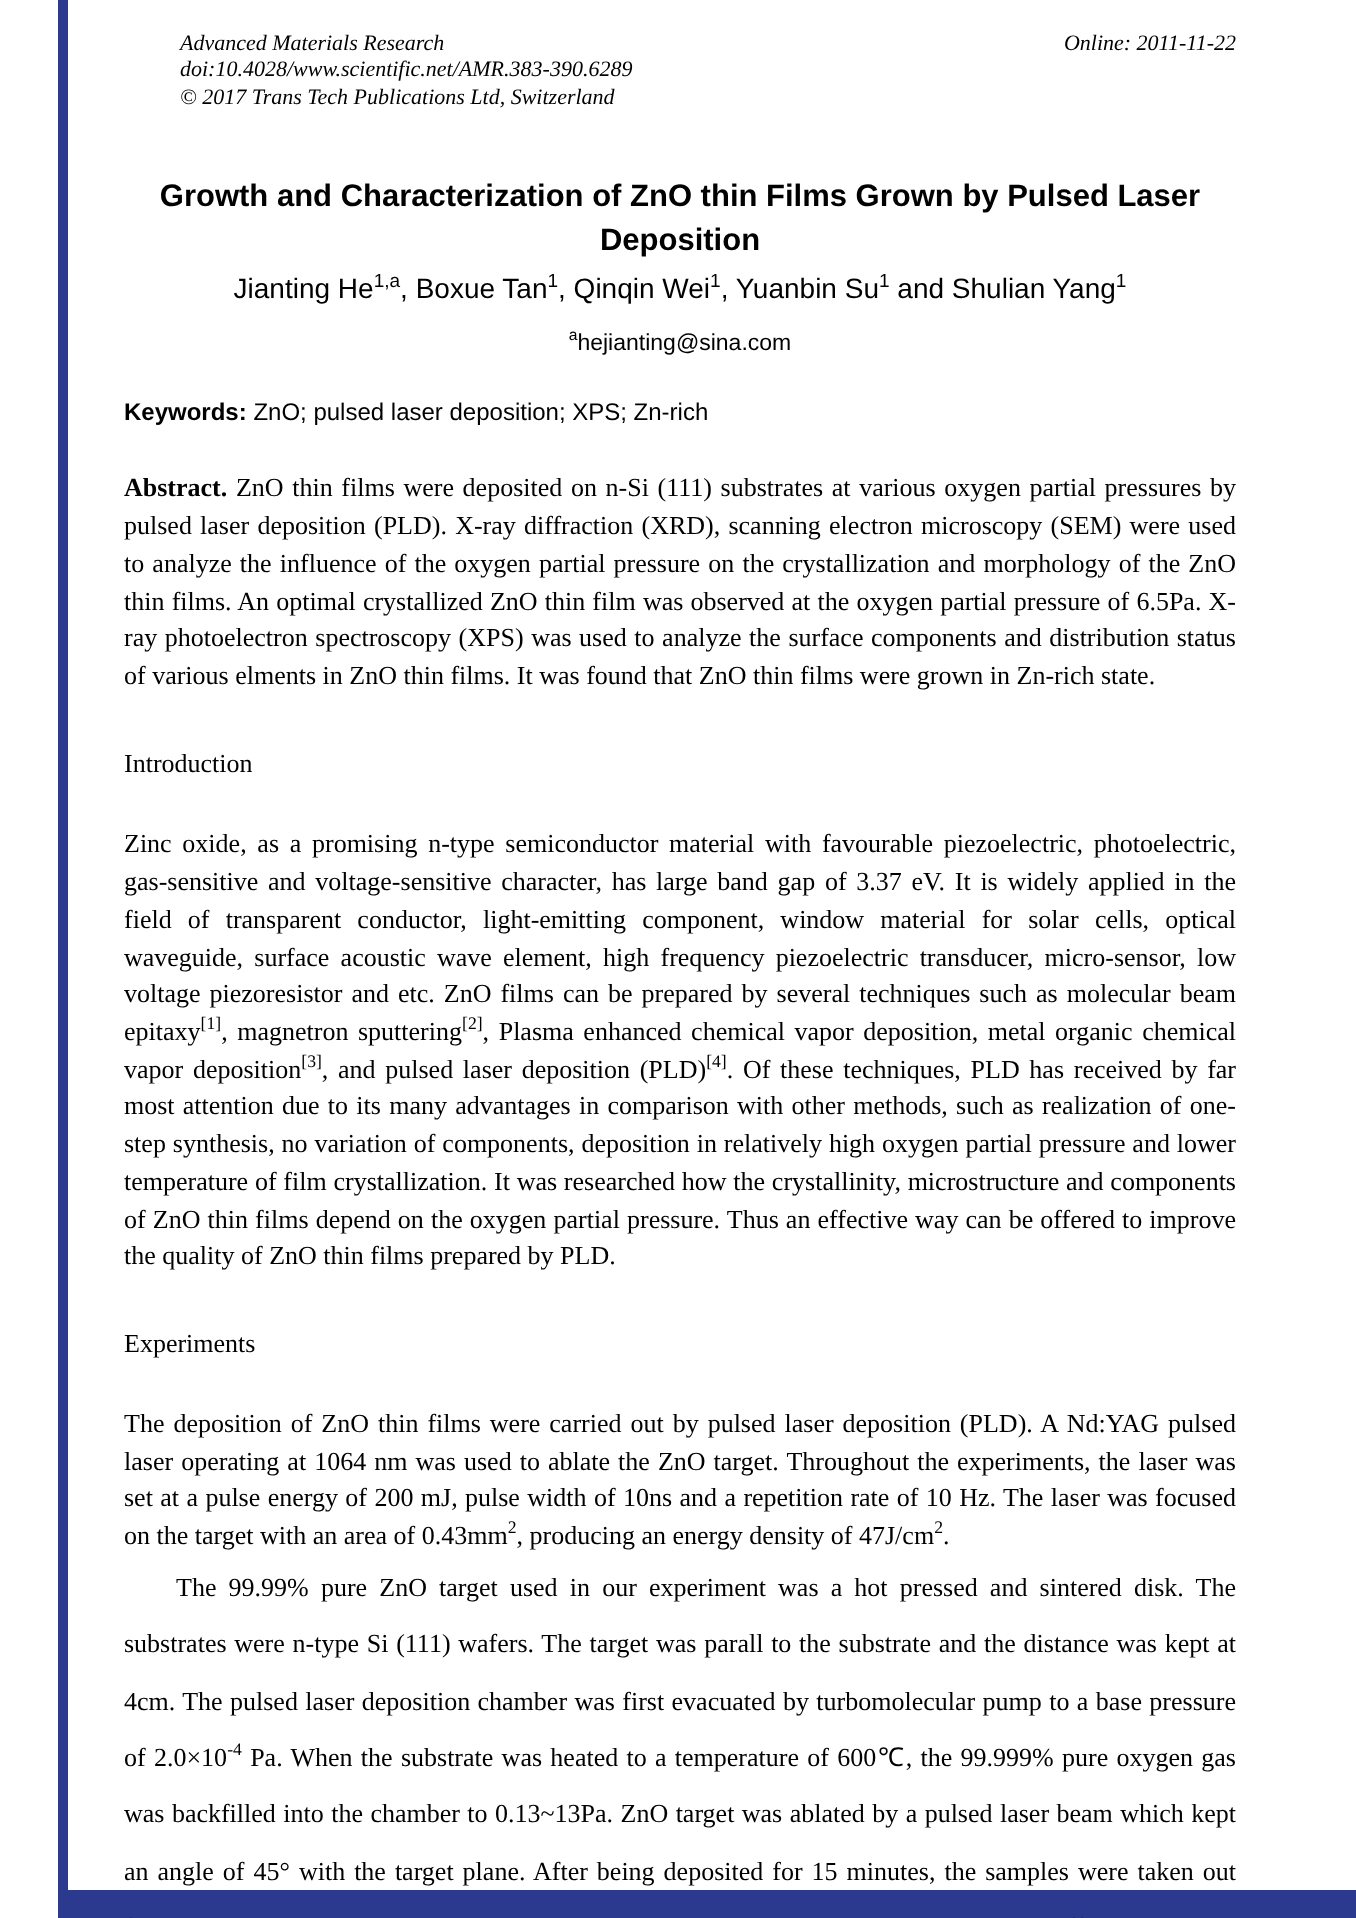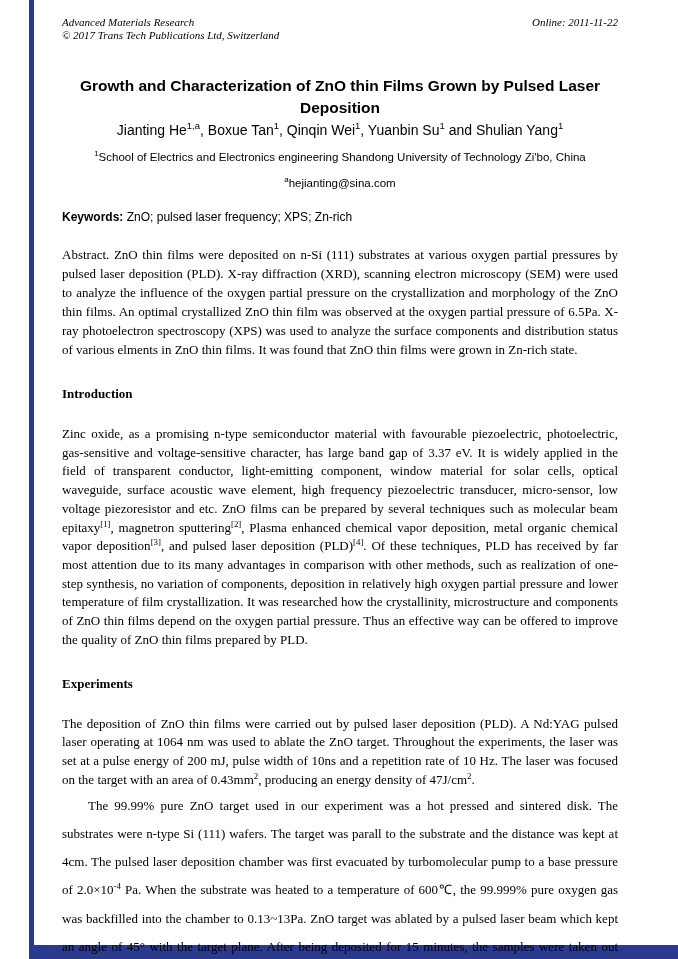--- a/index.html
+++ b/index.html
@@ -15,21 +15,21 @@
     position:absolute; left:29px; top:0; width:5px; height:959px;
     background:#2b3a8f;
   }
   .edge-bottom {
     position:absolute; left:29px; right:0; bottom:0; height:14px;
     background:#2b3a8f;
   }
   .content {
     position:absolute; left:62px; top:16px; width:556px;
   }
-  .header { font-style:italic; font-size:11px; line-height:1.22; }
+  .header { font-style:italic; font-size:11px; line-height:1.22;margin-left:28px; }
   .header-row { display:flex; justify-content:space-between; }
   .paper-title {
     font-family:"Liberation Sans", sans-serif;
     font-size:15.5px; font-weight:bold; text-align:center;
     margin-top:32px; line-height:1.4; padding:0 14px;
   }
   .authors {
     font-family:"Liberation Sans", sans-serif;
     font-size:14px; text-align:center; margin-top:4px;
   }
@@ -42,23 +42,23 @@
     font-size:11.5px; text-align:center; margin-top:14px;
   }
   .keywords {
     font-family:"Liberation Sans", sans-serif;
     font-size:12px; margin-top:21px;
   }
   .keywords b { font-weight:bold; }
   .abstract {
     font-size:13px; text-align:justify; line-height:1.46; margin-top:22px;
   }
-  .abstract .lead { font-weight:normal; }
+  .abstract .lead { font-weight:bold; }
   .section-heading {
-    font-size:13px; font-weight:bold; margin-top:26px;
+    font-size:13px; font-weight:normal; margin-top:26px;
   }
   .body-para {
     font-size:13px; text-align:justify; line-height:1.44; margin-top:23px;
   }
   .body-para.spaced {
     line-height:2.18; text-indent:26px; margin-top:2px;
   }
   sup { font-size:0.68em; line-height:0; vertical-align:super; }
 </style>
 </head>
@@ -67,34 +67,34 @@
 <div class="edge-left"></div>
 <div class="edge-bottom"></div>
 
 <div class="content">
 
   <div class="header">
     <div class="header-row">
       <span>Advanced Materials Research</span>
       <span>Online: 2011-11-22</span>
     </div>
+    <div>doi:10.4028/www.scientific.net/AMR.383-390.6289</div>
     <div>© 2017 Trans Tech Publications Ltd, Switzerland</div>
   </div>
 
   <div class="paper-title">Growth and Characterization of ZnO thin Films Grown by Pulsed Laser Deposition</div>
 
   <div class="authors"><span>Jianting He</span><sup>1,a</sup><span>, Boxue Tan</span><sup>1</sup><span>, Qinqin Wei</span><sup>1</sup><span>, Yuanbin Su</span><sup>1</sup><span> and Shulian Yang</span><sup>1</sup></div>
 
-  <div class="affiliation"><sup>1</sup><span>School of Electrics and Electronics engineering Shandong University of Technology Zi'bo, China</span></div>
 
   <div class="email"><sup>a</sup><span>hejianting@sina.com</span></div>
 
   <p class="keywords">
     <b>Keywords:</b>
-    <span>ZnO; pulsed laser frequency; XPS; Zn-rich</span>
+    <span>ZnO; pulsed laser deposition; XPS; Zn-rich</span>
   </p>
 
   <p class="abstract">
     <span class="lead">Abstract.</span>
     <span>ZnO thin films were deposited on n-Si (111) substrates at various oxygen partial pressures by pulsed laser deposition (PLD). X-ray diffraction (XRD), scanning electron microscopy (SEM) were used to analyze the influence of the oxygen partial pressure on the crystallization and morphology of the ZnO thin films. An optimal crystallized ZnO thin film was observed at the oxygen partial pressure of 6.5Pa. X-ray photoelectron spectroscopy (XPS) was used to analyze the surface components and distribution status of various elments in ZnO thin films. It was found that ZnO thin films were grown in Zn-rich state.</span>
   </p>
 
   <div>
     <div class="section-heading">Introduction</div>
     <p class="body-para"><span>Zinc oxide, as a promising n-type semiconductor material with favourable piezoelectric, photoelectric, gas-sensitive and voltage-sensitive character, has large band gap of 3.37 eV. It is widely applied in the field of transparent conductor, light-emitting component, window material for solar cells, optical waveguide, surface acoustic wave element, high frequency piezoelectric transducer, micro-sensor, low voltage piezoresistor and etc. ZnO films can be prepared by several techniques such as molecular beam epitaxy</span><sup>[1]</sup><span>, magnetron sputtering</span><sup>[2]</sup><span>, Plasma enhanced chemical vapor deposition, metal organic chemical vapor deposition</span><sup>[3]</sup><span>, and pulsed laser deposition (PLD)</span><sup>[4]</sup><span>. Of these techniques, PLD has received by far most attention due to its many advantages in comparison with other methods, such as realization of one-step synthesis, no variation of components, deposition in relatively high oxygen partial pressure and lower temperature of film crystallization. It was researched how the crystallinity, microstructure and components of ZnO thin films depend on the oxygen partial pressure. Thus an effective way can be offered to improve the quality of ZnO thin films prepared by PLD.</span></p>

